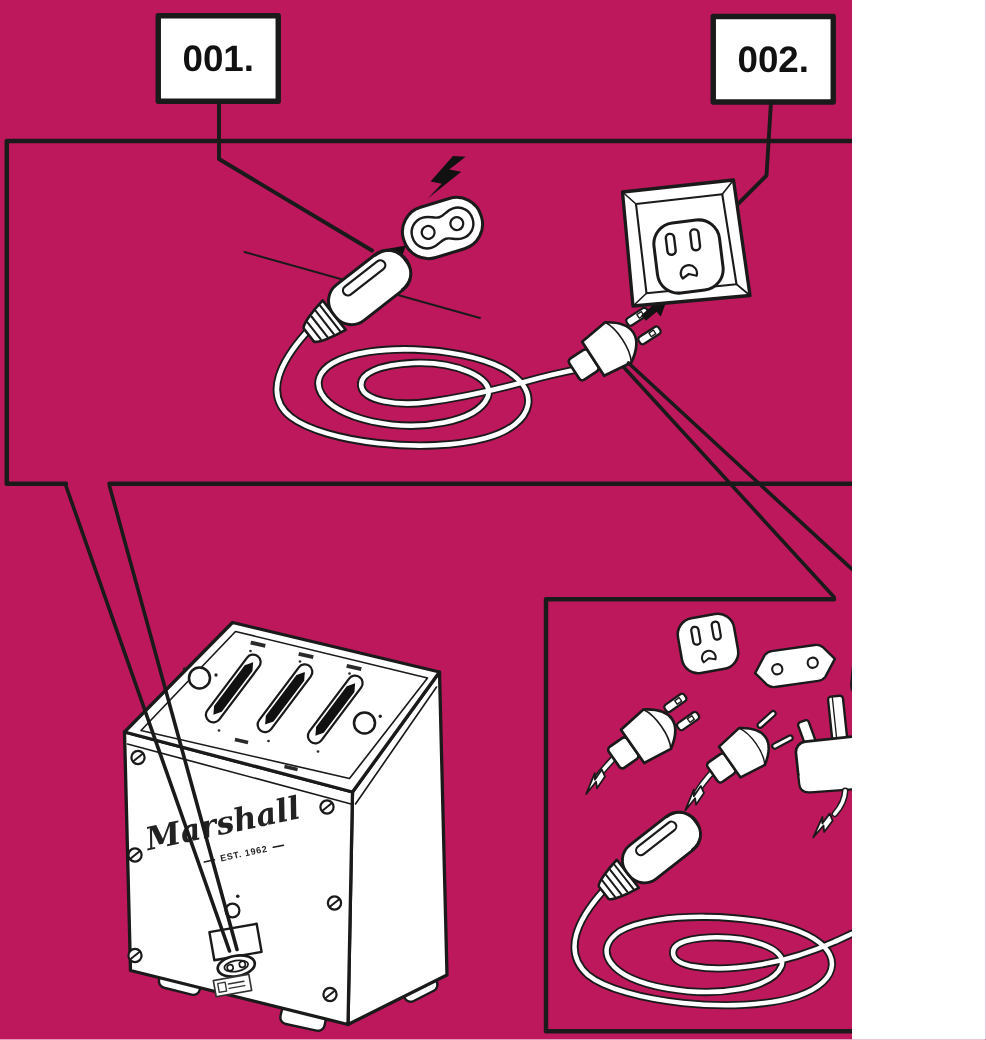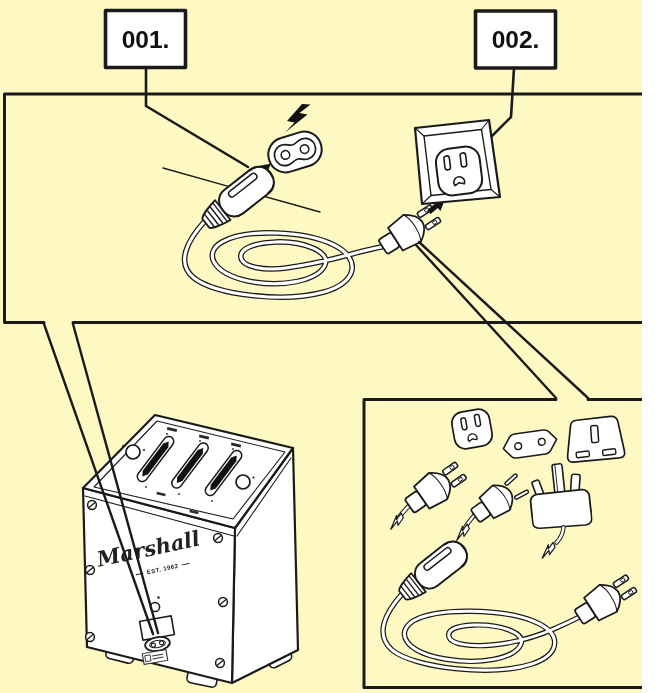--- a/index.html
+++ b/index.html
@@ -1,16 +1,16 @@
 <!DOCTYPE html>
 <html><head>
 <meta charset="utf-8">
 <style>
   html,body{margin:0;padding:0;background:#fff;}
-  .stage{position:relative;width:642px;height:693px;background:#fef9c3;overflow:hidden;
+  .stage{position:relative;width:568px;height:693px;background:#be185d;overflow:hidden;
          font-family:"Liberation Sans",sans-serif;}
   svg{position:absolute;left:0;top:0;}
   text{user-select:none;}
   .callout-text{font-family:"Liberation Sans",sans-serif;font-weight:bold;font-size:24.5px;fill:#111;}
   .logo-text{font-family:"DejaVu Serif",serif;font-style:italic;font-weight:bold;font-size:21px;fill:#222;}
   .est-text{font-family:"Liberation Sans",sans-serif;font-weight:bold;font-size:6px;fill:#222;letter-spacing:.5px;}
 </style>
 </head>
 <body>
 

